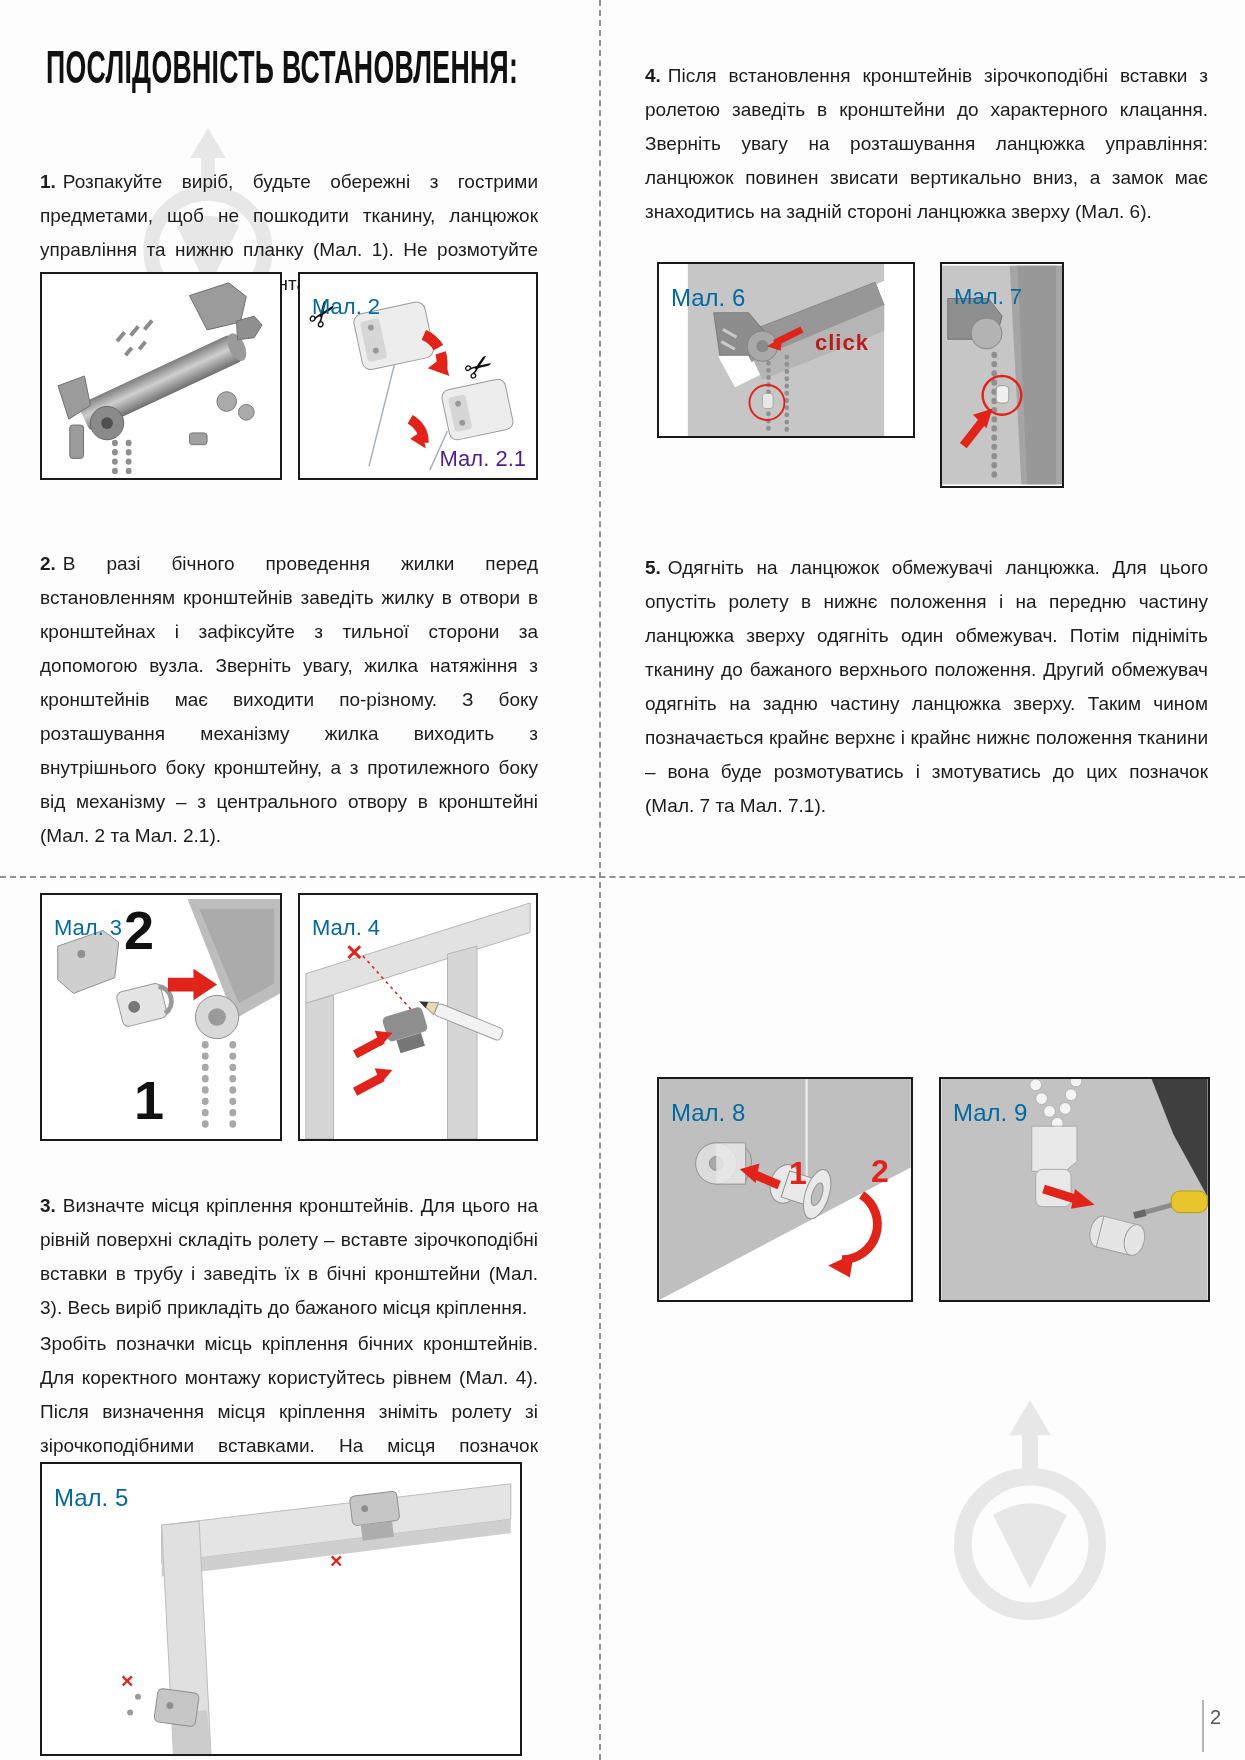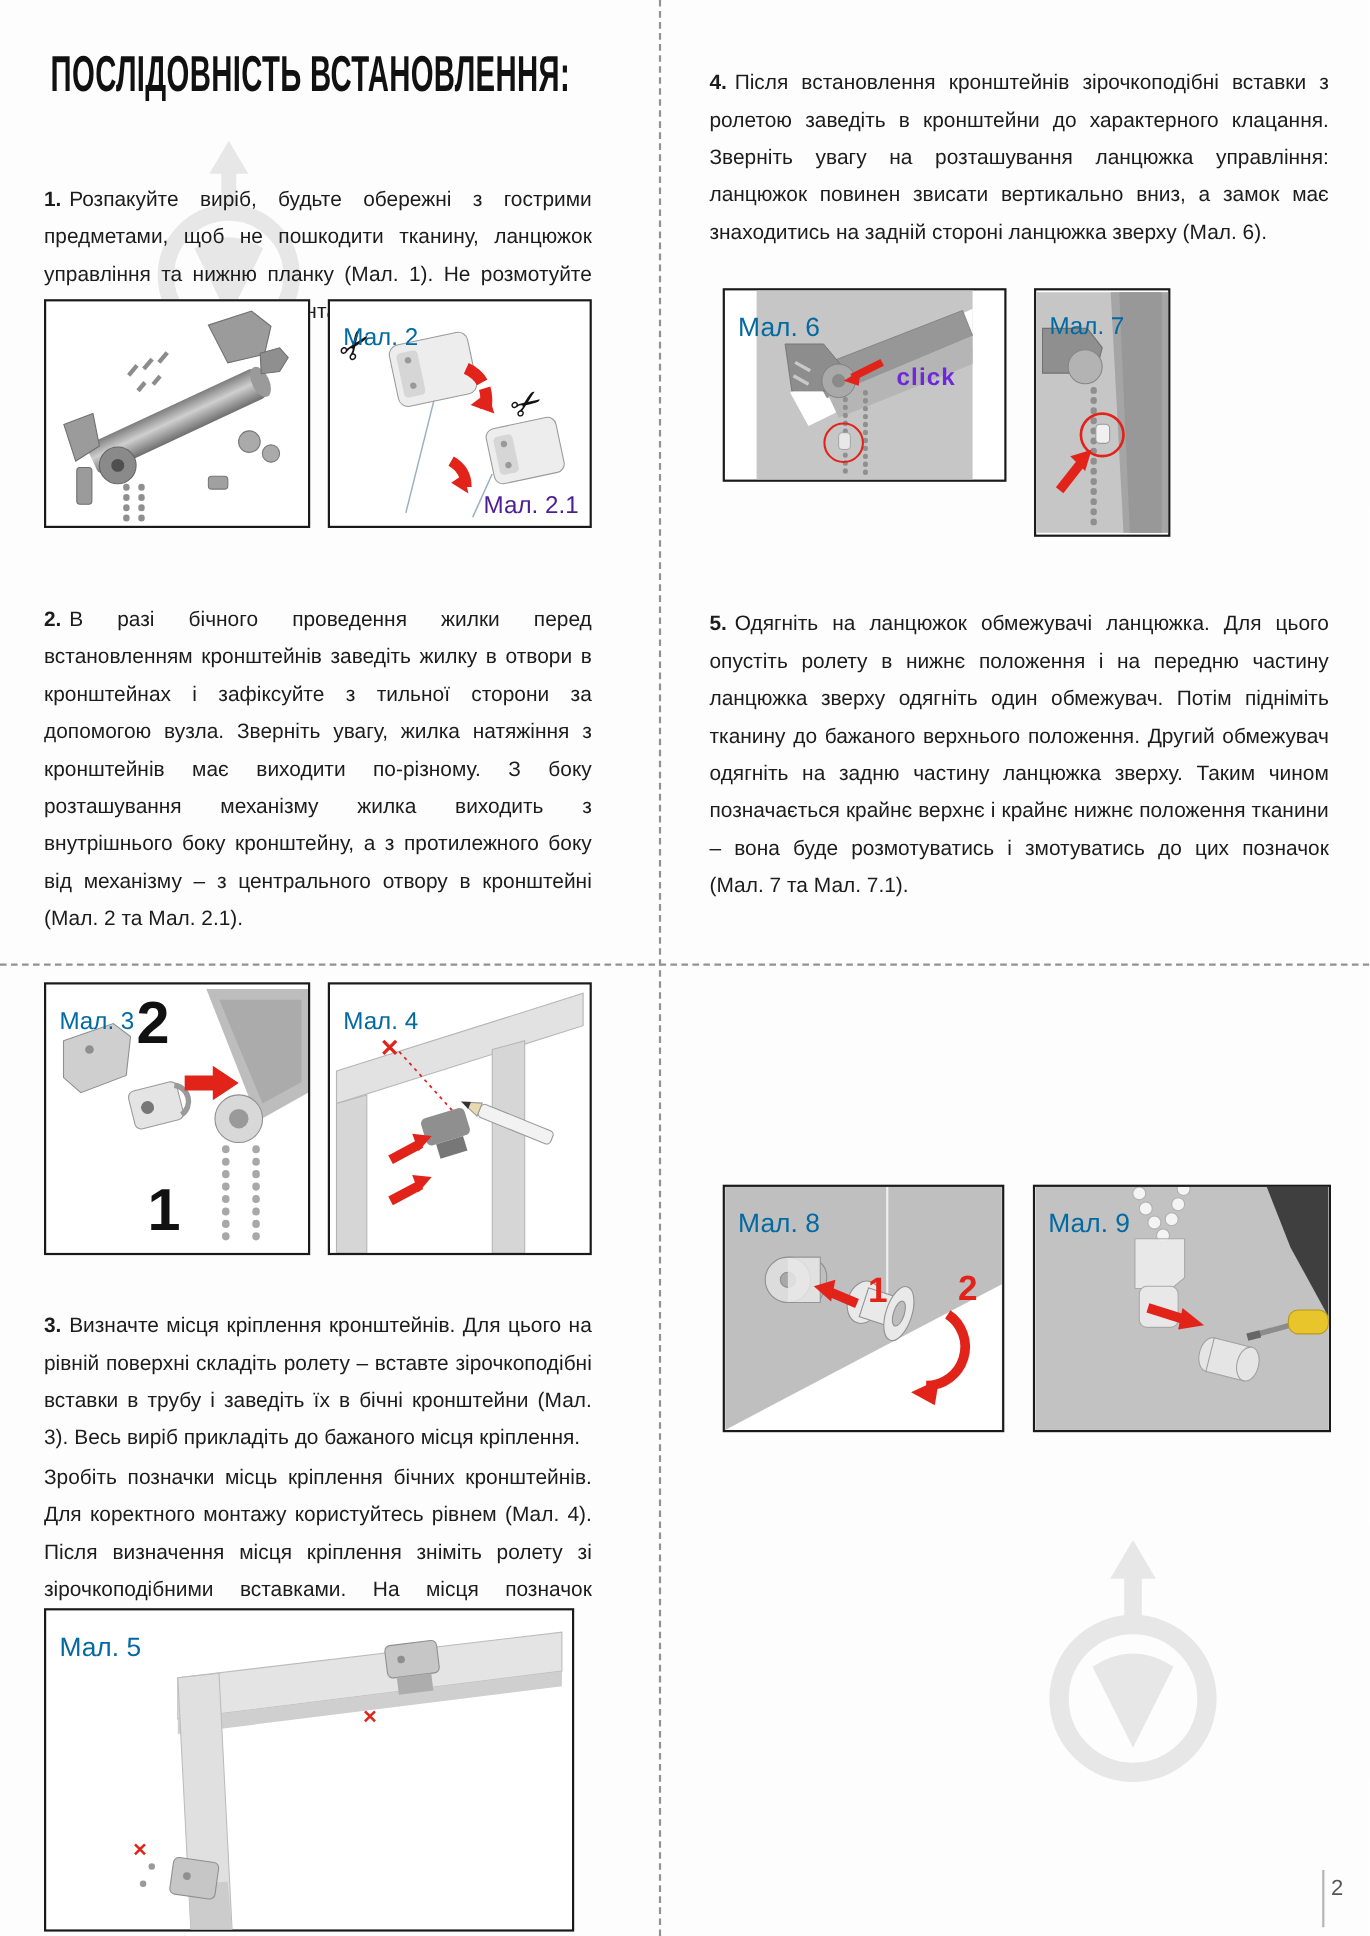--- a/index.html
+++ b/index.html
@@ -196,21 +196,21 @@
       <text x="78" y="226" fill="#e2231a" font-size="17" font-weight="bold">✕</text>
     </svg>
   </div>
 
   <p class="step" style="left:645px;top:40px;width:563px;">
     <b>4.</b><span>Після встановлення кронштейнів зірочкоподібні вставки з ролетою заведіть в кронштейни до характерного клацання. Зверніть увагу на розташування ланцюжка управління: ланцюжок повинен звисати вертикально вниз, а замок має знаходитись на задній стороні ланцюжка зверху (Мал. 6).</span>
   </p>
 
   <div class="figbox" style="left:657px;top:262px;width:258px;height:176px;">
     <span class="figlabel">Мал. 6</span>
-    <span class="clicktag" style="left:156px;top:66px;color:#6d28d9;">click</span>
+    <span class="clicktag" style="left:156px;top:66px;color:#b91c1c;">click</span>
     <svg viewBox="0 0 258 226">
       <rect width="258" height="226" fill="#c6c6c6"></rect>
       <polygon points="40,122 258,22 258,66 62,162" fill="#ffffff"></polygon>
       <polygon points="66,94 246,24 258,54 84,128" fill="#979797" stroke="#7e7e7e"></polygon>
       <polygon points="86,126 258,54 258,88 98,152" fill="#b5b5b5"></polygon>
       <path d="M34 64 h46 l20 24 -8 32 h-50 z" fill="#8d8d8d" stroke="#6f6f6f"></path>
       <path d="M46 86 l18 10 M44 102 l18 10" stroke="#c9c9c9" stroke-width="4"></path>
       <circle cx="98" cy="108" r="20" fill="#a9a9a9" stroke="#7a7a7a"></circle>
       <circle cx="98" cy="108" r="8" fill="#8a8a8a"></circle>
       <path d="M150 86 L114 104" stroke="#e2231a" stroke-width="9"></path>

